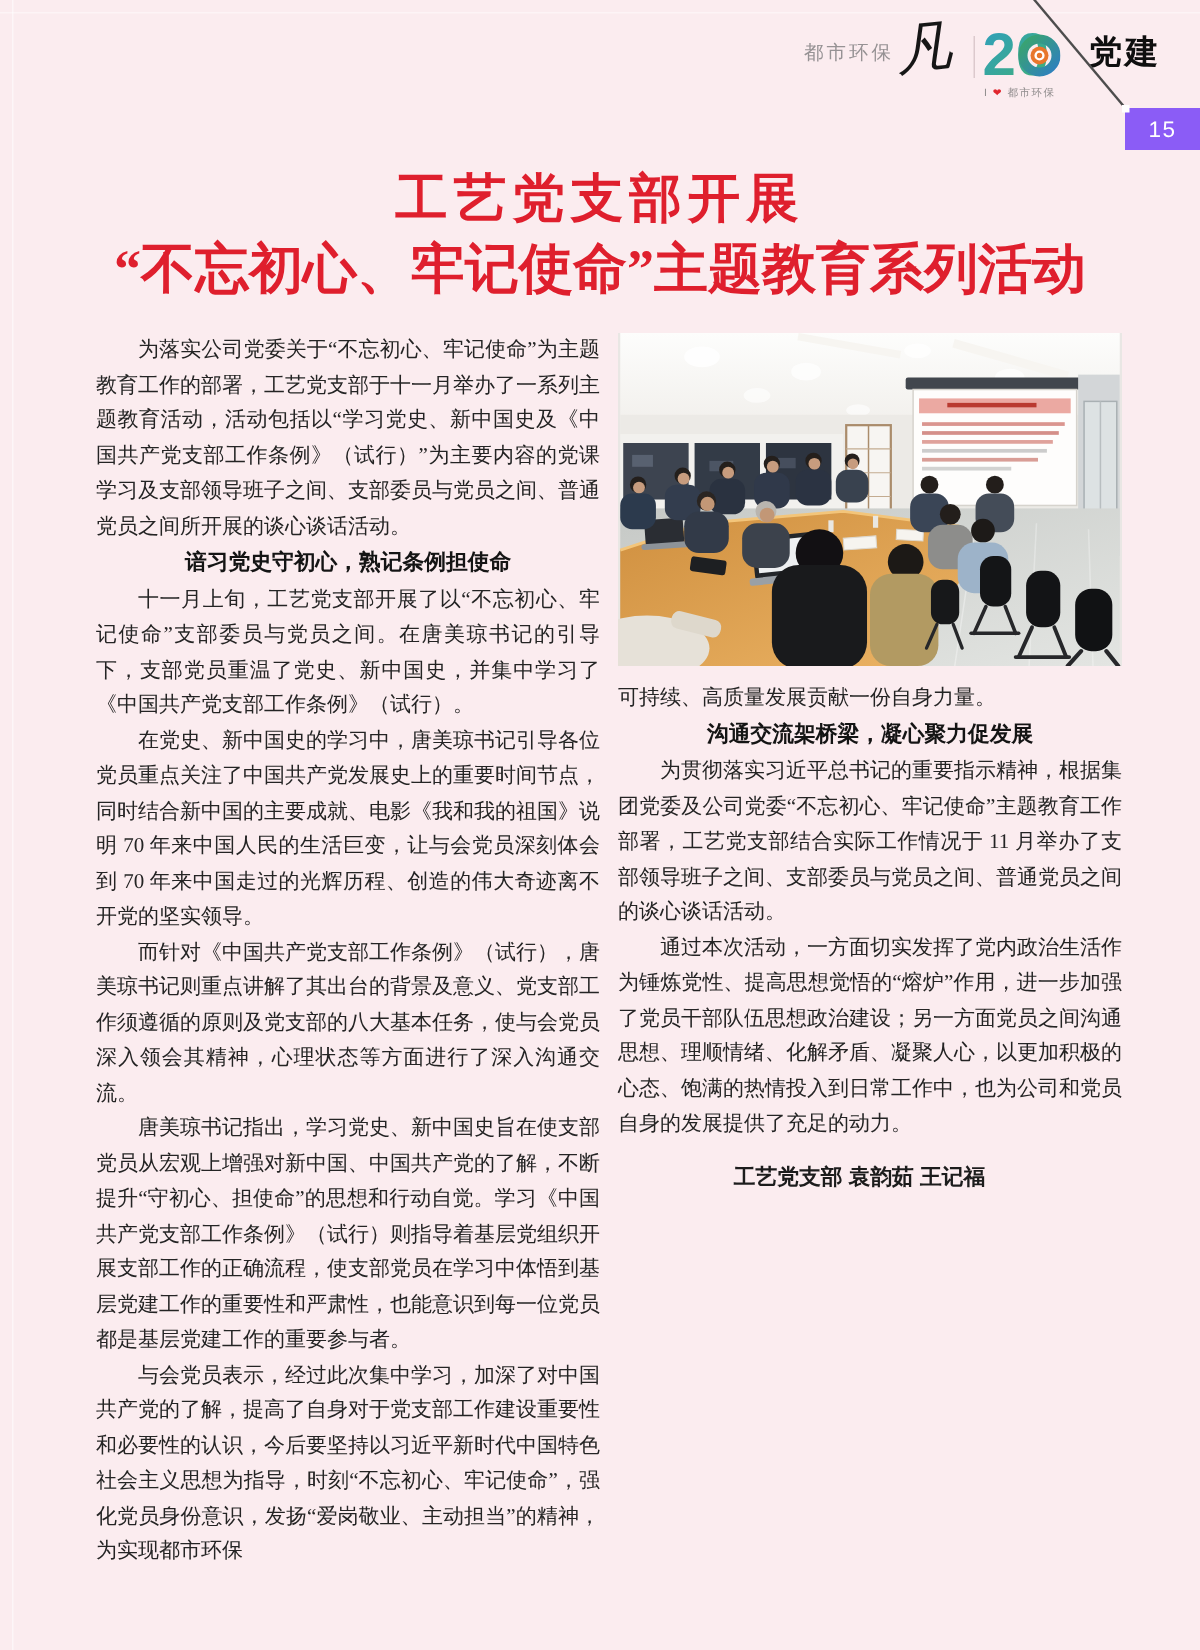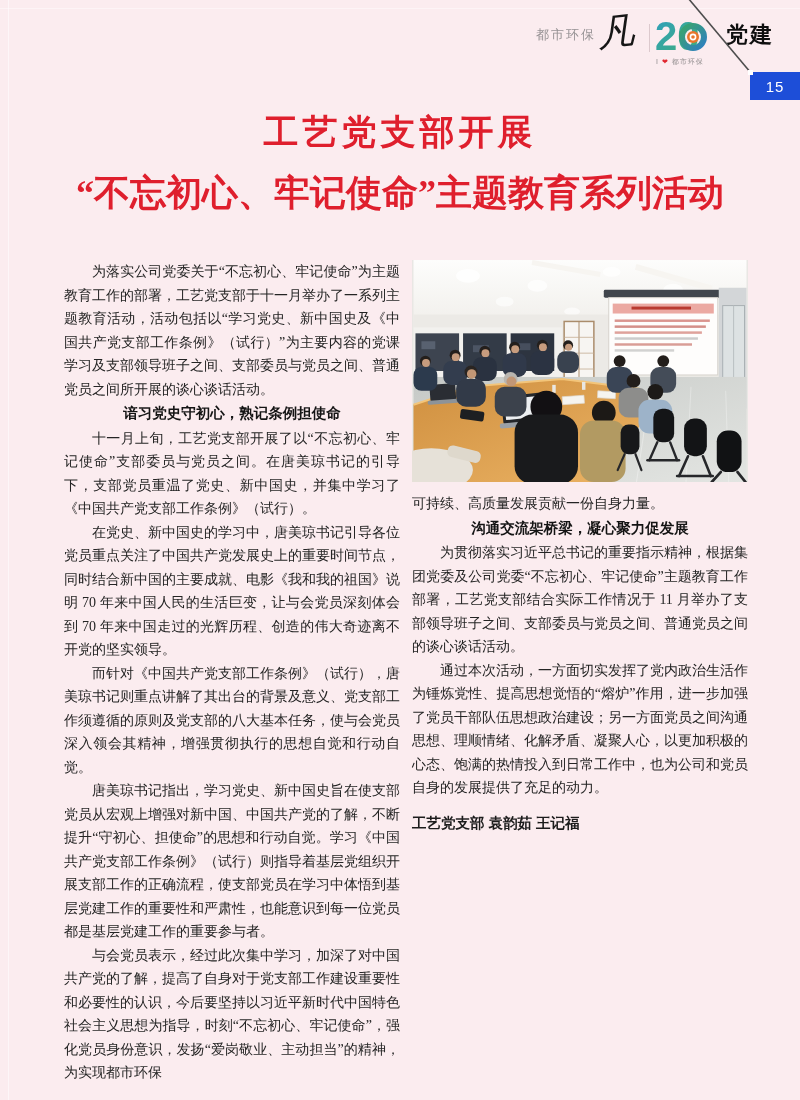--- a/index.html
+++ b/index.html
@@ -17,36 +17,36 @@
   
   .page-header{position:absolute;left:0;top:0;width:800px;height:110px;}
   .brand-text{position:absolute;left:536px;top:26px;font-size:13px;letter-spacing:2px;color:#969294;font-family:"Liberation Sans",sans-serif;}
   .brand-mark{position:absolute;left:597px;top:8px;font-size:37px;color:#161616;font-family:"DejaVu Serif",serif;font-style:italic;transform:rotate(-6deg);}
   .brand-divider{position:absolute;left:649px;top:24px;width:1px;height:28px;background:#dcc9cd;}
   .logo20{position:absolute;left:655px;top:14px;}
   .logo-tagline{position:absolute;left:656px;top:57px;font-size:7px;color:#8f8b8c;font-family:"Liberation Sans",sans-serif;letter-spacing:1px;white-space:nowrap;}
   .logo-tagline .heart{color:#e0262e;}
   .section-label{position:absolute;left:726px;top:20px;font-size:22px;font-weight:700;color:#0f0f0f;font-family:"Liberation Sans",sans-serif;letter-spacing:2px;}
   .corner-line{position:absolute;left:0;top:0;}
-  .page-num-box{position:absolute;left:750px;top:72px;width:50px;height:28px;background:#1d4ed8;display:flex;align-items:center;justify-content:center;}
+  .page-num-box{position:absolute;left:750px;top:72px;width:50px;height:28px;background:#8b5cf6;display:flex;align-items:center;justify-content:center;}
   .page-num-box::before{content:"";position:absolute;left:-2px;top:-2px;width:5px;height:5px;background:#ffffff;}
   .page-num{color:#ffffff;font-size:15px;font-family:"Liberation Sans",sans-serif;letter-spacing:1px;}
 
   
   .title-block{position:absolute;left:0;top:112px;width:800px;text-align:center;color:#df1f2d;font-weight:700;}
   .title-l1{font-size:35px;letter-spacing:4px;line-height:1.2;font-family:"Liberation Serif",serif;}
-  .title-l2{font-size:36px;letter-spacing:0px;line-height:1.2;margin-top:18px;font-family:"Liberation Serif",serif;}
+  .title-l2{font-size:36px;letter-spacing:0px;line-height:1.2;margin-top:4px;font-family:"Liberation Serif",serif;}
 
   
-  .content{position:absolute;left:64px;top:222px;width:684px;display:flex;gap:12px;margin-top:38px;}
+  .content{position:absolute;left:64px;top:222px;width:684px;display:flex;gap:12px;}
   .col{width:336px;font-size:14px;line-height:23.5px;text-align:justify;}
   .para{text-indent:2em;margin:0;}
   .para-cont{text-indent:0;margin:0;}
   .col-heading{font-family:"Liberation Sans",sans-serif;font-weight:700;font-size:14.5px;text-align:center;margin:1px 0;color:#141414;line-height:23.5px;text-indent:0;}
-  .byline{font-family:"Liberation Sans",sans-serif;font-weight:700;font-size:14.5px;text-align:left;padding-right:14px;margin-top:12px;color:#1c1c1c;}
+  .byline{font-family:"Liberation Sans",sans-serif;font-weight:700;font-size:14.5px;text-align:center;padding-right:14px;margin-top:12px;color:#1c1c1c;}
 
   .photo-wrap{width:336px;height:222px;margin-bottom:10px;overflow:hidden;background:#e9e7e4;}
 </style>
 </head>
 <body>
 
 <div class="page-edge-v"></div>
 <div class="page-edge-h"></div>
 
 <div class="page-header">
@@ -89,21 +89,21 @@
   <div class="title-l2">“不忘初心、牢记使命”主题教育系列活动</div>
 </div>
 
 <div class="content">
 
   <div class="col">
     <p class="para">为落实公司党委关于“不忘初心、牢记使命”为主题教育工作的部署，工艺党支部于十一月举办了一系列主题教育活动，活动包括以“学习党史、新中国史及《中国共产党支部工作条例》（试行）”为主要内容的党课学习及支部领导班子之间、支部委员与党员之间、普通党员之间所开展的谈心谈话活动。</p>
     <div class="col-heading">谙习党史守初心，熟记条例担使命</div>
     <p class="para">十一月上旬，工艺党支部开展了以“不忘初心、牢记使命”支部委员与党员之间。在唐美琼书记的引导下，支部党员重温了党史、新中国史，并集中学习了《中国共产党支部工作条例》（试行）。</p>
     <p class="para">在党史、新中国史的学习中，唐美琼书记引导各位党员重点关注了中国共产党发展史上的重要时间节点，同时结合新中国的主要成就、电影《我和我的祖国》说明 70 年来中国人民的生活巨变，让与会党员深刻体会到 70 年来中国走过的光辉历程、创造的伟大奇迹离不开党的坚实领导。</p>
-    <p class="para">而针对《中国共产党支部工作条例》（试行），唐美琼书记则重点讲解了其出台的背景及意义、党支部工作须遵循的原则及党支部的八大基本任务，使与会党员深入领会其精神，增强贯彻执行的思想自觉和行动自觉。</p>
+    <p class="para">而针对《中国共产党支部工作条例》（试行），唐美琼书记则重点讲解了其出台的背景及意义、党支部工作须遵循的原则及党支部的八大基本任务，使与会党员深入领会其精神，心理状态等方面进行了深入沟通交流。</p>
     <p class="para">唐美琼书记指出，学习党史、新中国史旨在使支部党员从宏观上增强对新中国、中国共产党的了解，不断提升“守初心、担使命”的思想和行动自觉。学习《中国共产党支部工作条例》（试行）则指导着基层党组织开展支部工作的正确流程，使支部党员在学习中体悟到基层党建工作的重要性和严肃性，也能意识到每一位党员都是基层党建工作的重要参与者。</p>
     <p class="para">与会党员表示，经过此次集中学习，加深了对中国共产党的了解，提高了自身对于党支部工作建设重要性和必要性的认识，今后要坚持以习近平新时代中国特色社会主义思想为指导，时刻“不忘初心、牢记使命”，强化党员身份意识，发扬“爱岗敬业、主动担当”的精神，为实现都市环保</p>
   </div>
 
   <div class="col">
 
     <div class="photo-wrap">
       <svg width="336" height="222" viewBox="0 0 336 224">
         <defs>
           <linearGradient id="ceil" x1="0" y1="0" x2="0" y2="1">

